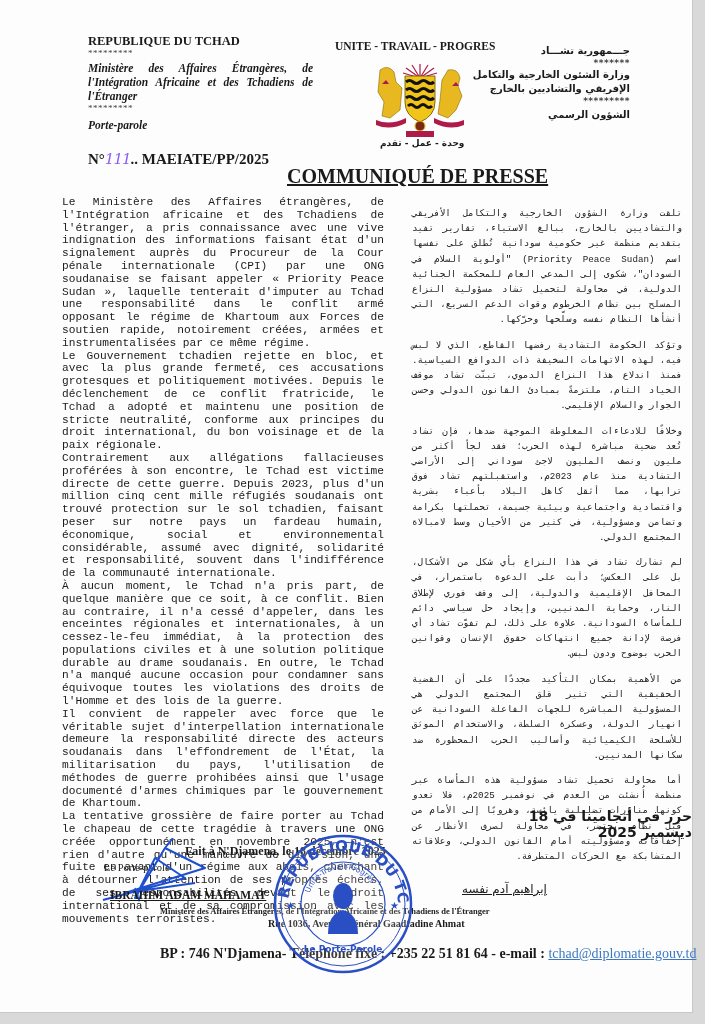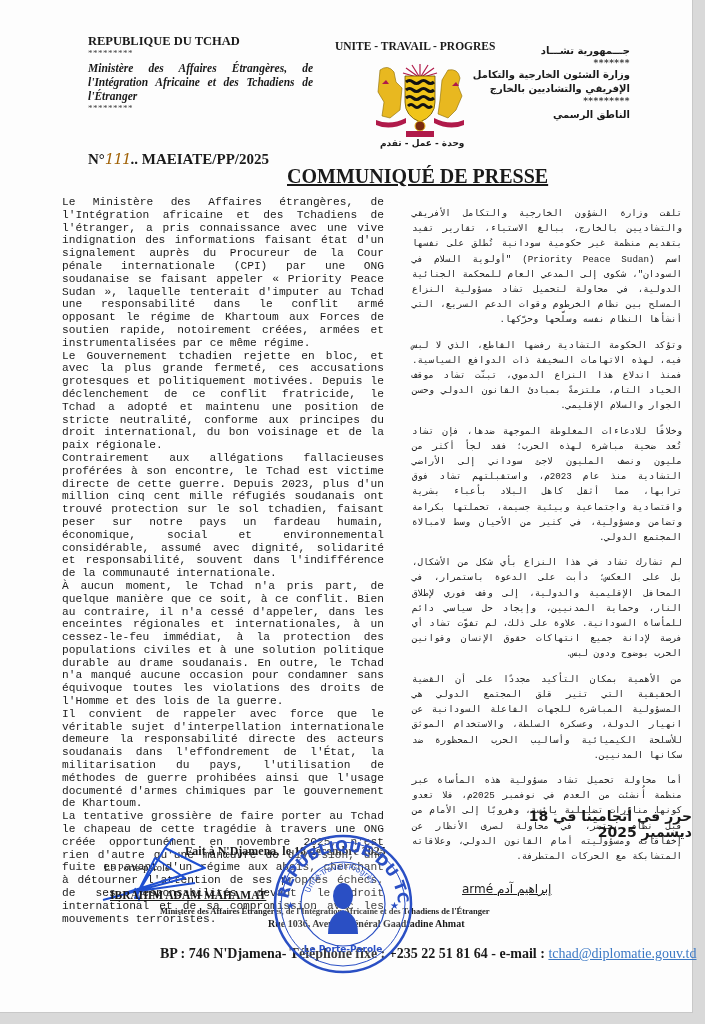--- a/index.html
+++ b/index.html
@@ -9,21 +9,21 @@
   .hdr-left .rep { font-weight:bold; font-size:12.5px; }
   .stars { font-size:9px; letter-spacing:0.5px; line-height:10px; color:#444; }
   .hdr-left .min { font-weight:bold; font-style:italic; text-align:justify; margin-top:3px; }
   .hdr-left .pp { font-weight:bold; font-style:italic; margin-top:5px; }
   .motto { position:absolute; left:335px; top:40px; font-weight:bold; font-size:11.5px; }
   .emblem { position:absolute; left:368px; top:60px; width:105px; height:78px; }
   .motto-ar { position:absolute; left:380px; top:138px; font-family:"DejaVu Sans", sans-serif; font-size:9px; font-weight:bold; direction:rtl; }
   .hdr-right { position:absolute; right:62px; top:44px; width:180px; text-align:right; direction:rtl; font-family:"DejaVu Sans", sans-serif; font-size:10px; line-height:14px; font-weight:bold; }
   .hdr-right .stars { direction:ltr; text-align:right; }
   .refno { position:absolute; left:88px; top:150px; font-weight:bold; font-size:15px; }
-  .refno .num { color:#a16207; font-family:"DejaVu Serif", serif; font-style:italic; font-weight:normal; letter-spacing:-1px; }
+  .refno .num { color:#8b5cf6; font-family:"DejaVu Serif", serif; font-style:italic; font-weight:normal; letter-spacing:-1px; }
   .title { position:absolute; left:287px; top:165px; font-weight:bold; font-size:20px; text-decoration:underline; }
   .col-fr { position:absolute; left:62px; top:196px; width:322px; font-size:11.2px; line-height:12.8px; text-align:justify; }
   .col-fr p { margin:0; text-indent:0;font-family:Liberation Mono, monospace; }
   .col-ar { position:absolute; left:412px; top:206px; width:270px; direction:rtl; text-align:justify; font-family:Liberation Mono, monospace; font-size:9.2px; line-height:15.2px; }
   .col-ar p { margin:0 0 10px 0; }
   .col-ar p.last { margin-top:34px; }
   .date-fr { position:absolute; left:185px; top:844px; font-weight:bold; font-size:12px; }
   .date-ar { position:absolute; left:510px; top:808px; direction:rtl; font-family:"DejaVu Sans", sans-serif; font-weight:bold; font-size:14px; }
   .pp-label { position:absolute; left:104px; top:862px; font-size:10.5px; }
   .signer { position:absolute; left:110px; top:889px; font-weight:bold; font-size:11.5px; text-decoration:underline; }
@@ -38,20 +38,21 @@
 </head>
 <body>
 
 <div class="page">
 
   <div class="hdr-left">
     <div class="rep">REPUBLIQUE DU TCHAD</div>
     <div class="stars">*********</div>
     <div class="min">Ministère des Affaires Étrangères, de l'Intégration Africaine et des Tchadiens de l'Étranger</div>
     <div class="stars">*********</div>
+    <div class="pp">Porte-parole</div>
   </div>
 
   <div class="motto">UNITE - TRAVAIL - PROGRES</div>
   <svg class="emblem" viewBox="0 0 105 78">
 
     <g stroke="#b01a4a" stroke-width="1.2">
       <line x1="52" y1="18" x2="52" y2="4"></line>
         <line x1="52" y1="18" x2="44" y2="5"></line>
         <line x1="52" y1="18" x2="60" y2="5"></line>
       <line x1="52" y1="18" x2="38" y2="8"></line>
@@ -79,21 +80,21 @@
     <circle cx="52" cy="66" r="5" fill="#7a2a10" stroke="#e8b820" stroke-width="1"></circle>
     <rect x="38" y="71" width="28" height="6" fill="#b01a4a"></rect>
   </svg>
   <div class="motto-ar">وحدة - عمل - تقدم</div>
 
   <div class="hdr-right">
     <div>جـــمهورية تشـــاد</div>
     <div class="stars">*******</div>
     <div>وزارة الشئون الخارجية والتكامل الإفريقي والتشاديين بالخارج</div>
     <div class="stars">*********</div>
-    <div style="margin-top:2px">الناطق الرسمي</div>
+    <div style="margin-top:2px">الشؤون الرسمي</div>
   </div>
 
   <div class="refno">
     <span>N°</span><span class="num">111</span><span>.. MAEIATE/PP/2025</span>
   </div>
 
   <div class="title">COMMUNIQUÉ DE PRESSE</div>
 
   <div class="col-fr">
     <p>Le Ministère des Affaires étrangères, de l'Intégration africaine et des Tchadiens de l'étranger, a pris connaissance avec une vive indignation des informations faisant état d'un signalement auprès du Procureur de la Cour pénale internationale (CPI) par une ONG soudanaise se faisant appeler « Priority Peace Sudan », laquelle tenterait d'imputer au Tchad une responsabilité dans le conflit armé opposant le régime de Khartoum aux Forces de soutien rapide, notoirement créées, armées et instrumentalisées par ce même régime.</p>
@@ -116,21 +117,21 @@
   <div class="date-ar">حرر في أنجامينا في 18 ديسمبر 2025</div>
   <div class="date-fr">Fait à N'Djamena, le 18 décembre 2025</div>
   <div class="pp-label">Le Porte-parole</div>
 
   <svg class="signature" viewBox="0 0 180 70">
     <path d="M8 62 L90 40 L60 20 L40 60 L70 10 L78 0 M70 10 L110 30 L30 55 L100 45" fill="none" stroke="#1f4fd1" stroke-width="2" stroke-linejoin="round"></path>
     <path d="M40 50 l4 12 l4 -12" fill="none" stroke="#1f4fd1" stroke-width="1.5"></path>
   </svg>
 
   <div class="signer">IBRAHIM ADAM MAHAMAT</div>
-  <div class="signer-ar">إبراهيم آدم armé</div>
+  <div class="signer-ar">إبراهيم آدم نفسه</div>
 
   <div class="footer1">Ministère des Affaires Étrangères, de l'Intégration Africaine et des Tchadiens de l'Étranger</div>
   <div class="footer2">Rue 1036, Avenue Général Gaadfadine Ahmat</div>
   <div class="footer3">
     <span>BP : 746 N'Djamena- Téléphone fixe : +235 22 51 81 64 - e-mail : </span><a>tchad@diplomatie.gouv.td</a>
   </div>
 
   <svg class="stamp" viewBox="0 0 150 140">
     <defs>
       <path id="arcTop" d="M20 72 A55 55 0 0 1 130 72"></path>

